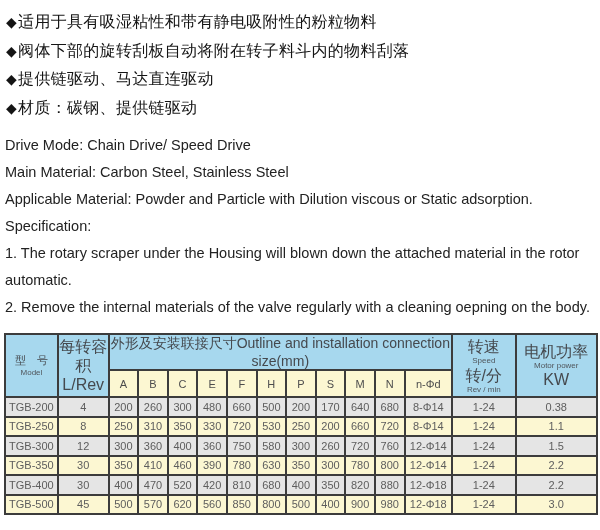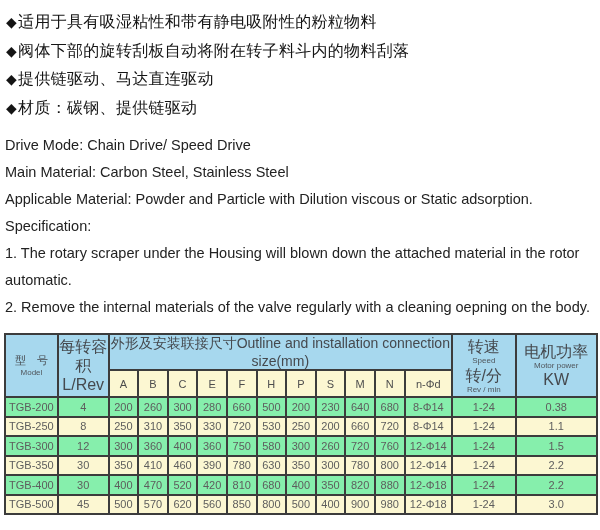--- a/index.html
+++ b/index.html
@@ -44,21 +44,21 @@
   .spec-table th, .spec-table td {
     border: 2px solid #3c3c3c;
     padding: 0;
     text-align: center;
     vertical-align: middle;
     font-weight: normal;
     overflow: hidden;
   }
   .blue   { background: #a7d8ee; }
   .yellow { background: #fcf7d2; }
-  .pink   { background: #86efac; }
+  .pink   { background: #e5e5e5; }
 
   tr.hdr-row1 { height: 30px; }
   tr.hdr-row2 { height: 27px; }
   tbody tr    { height: 19.5px; }
 
   .cn11 { font-size: 11px;  color: #45494e; line-height: 1.25; }
   .cn10 { font-size: 16px;  color: #45494e; line-height: 1.2; }
   .en8  { font-size: 8px;   color: #50565c; line-height: 1.2; }
   .outline-th { font-size: 14px; color: #45494e; }
   .dim-th { font-size: 11px; color: #4d4d4d; }
@@ -141,25 +141,25 @@
           <th class="yellow dim-th">n-Φd</th>
         </tr>
     </thead>
     <tbody id="spec-body">
         <tr class="pink">
           <td>TGB-200</td>
           <td>4</td>
           <td>200</td>
           <td>260</td>
           <td>300</td>
-          <td>280</td>
+          <td>480</td>
           <td>660</td>
           <td>500</td>
           <td>200</td>
-          <td>230</td>
+          <td>170</td>
           <td>640</td>
           <td>680</td>
           <td>8-Φ14</td>
           <td>1-24</td>
           <td>0.38</td>
         </tr>
         <tr class="yellow">
           <td>TGB-250</td>
           <td>8</td>
           <td>250</td>

